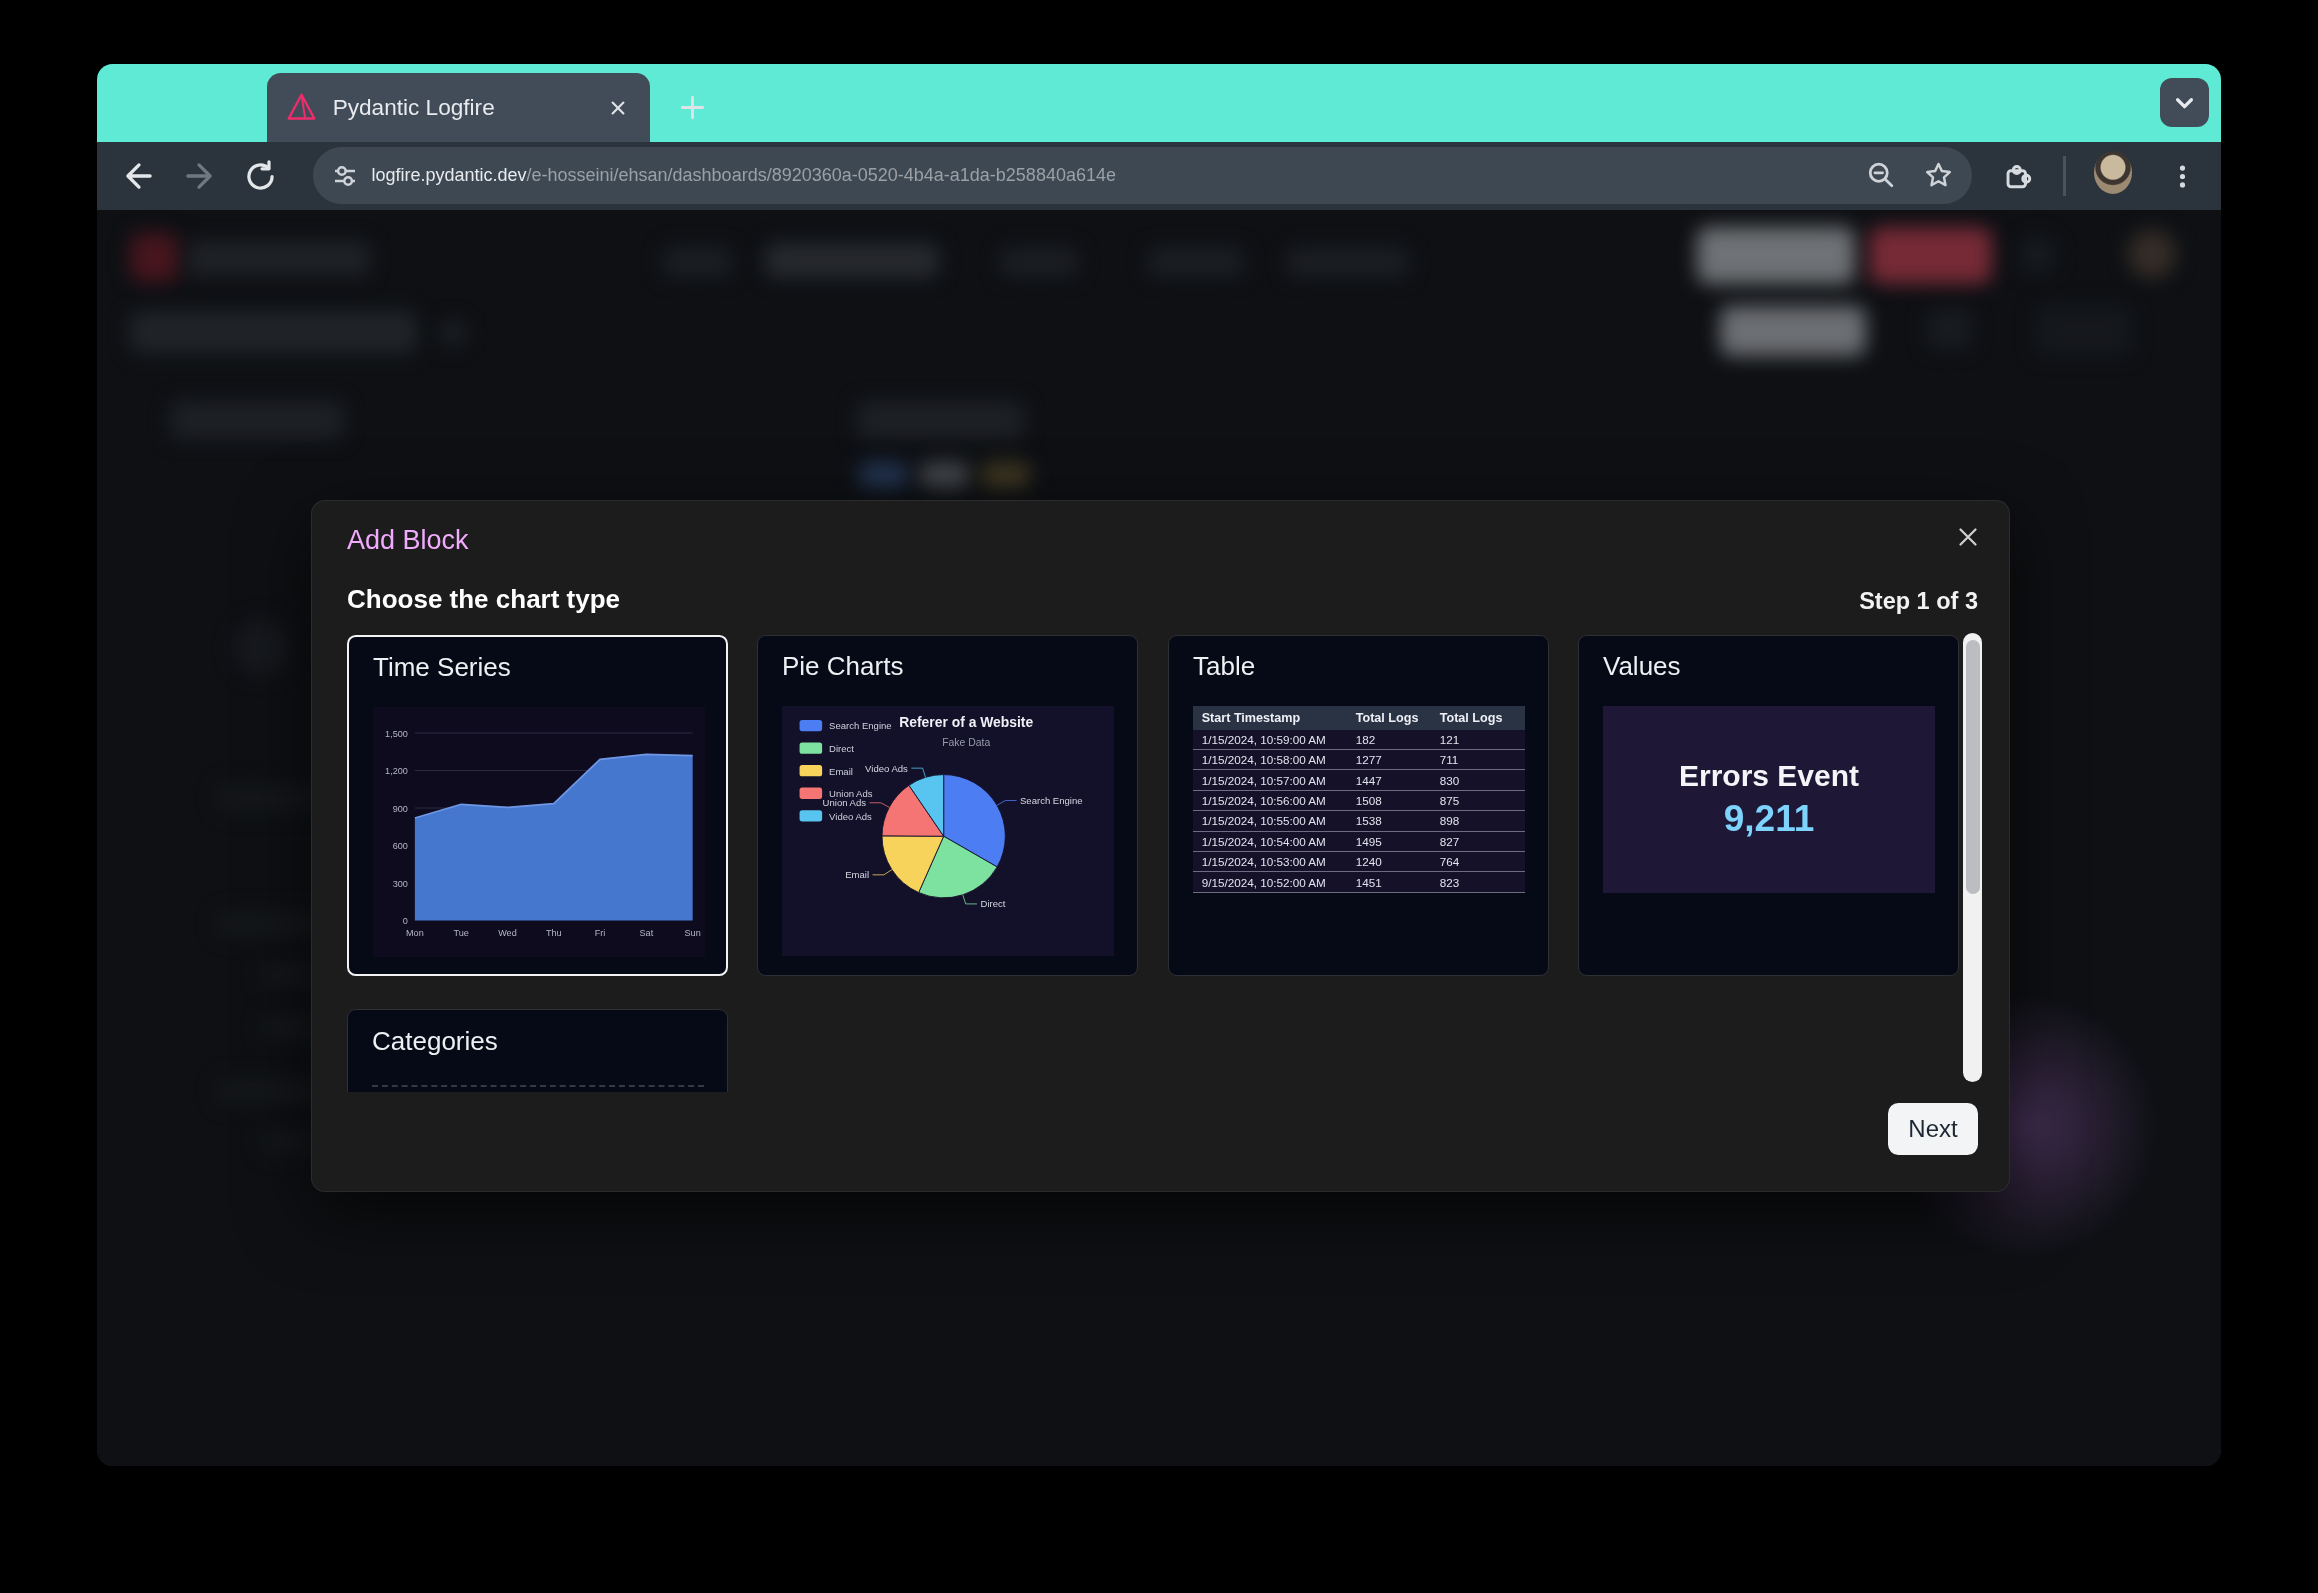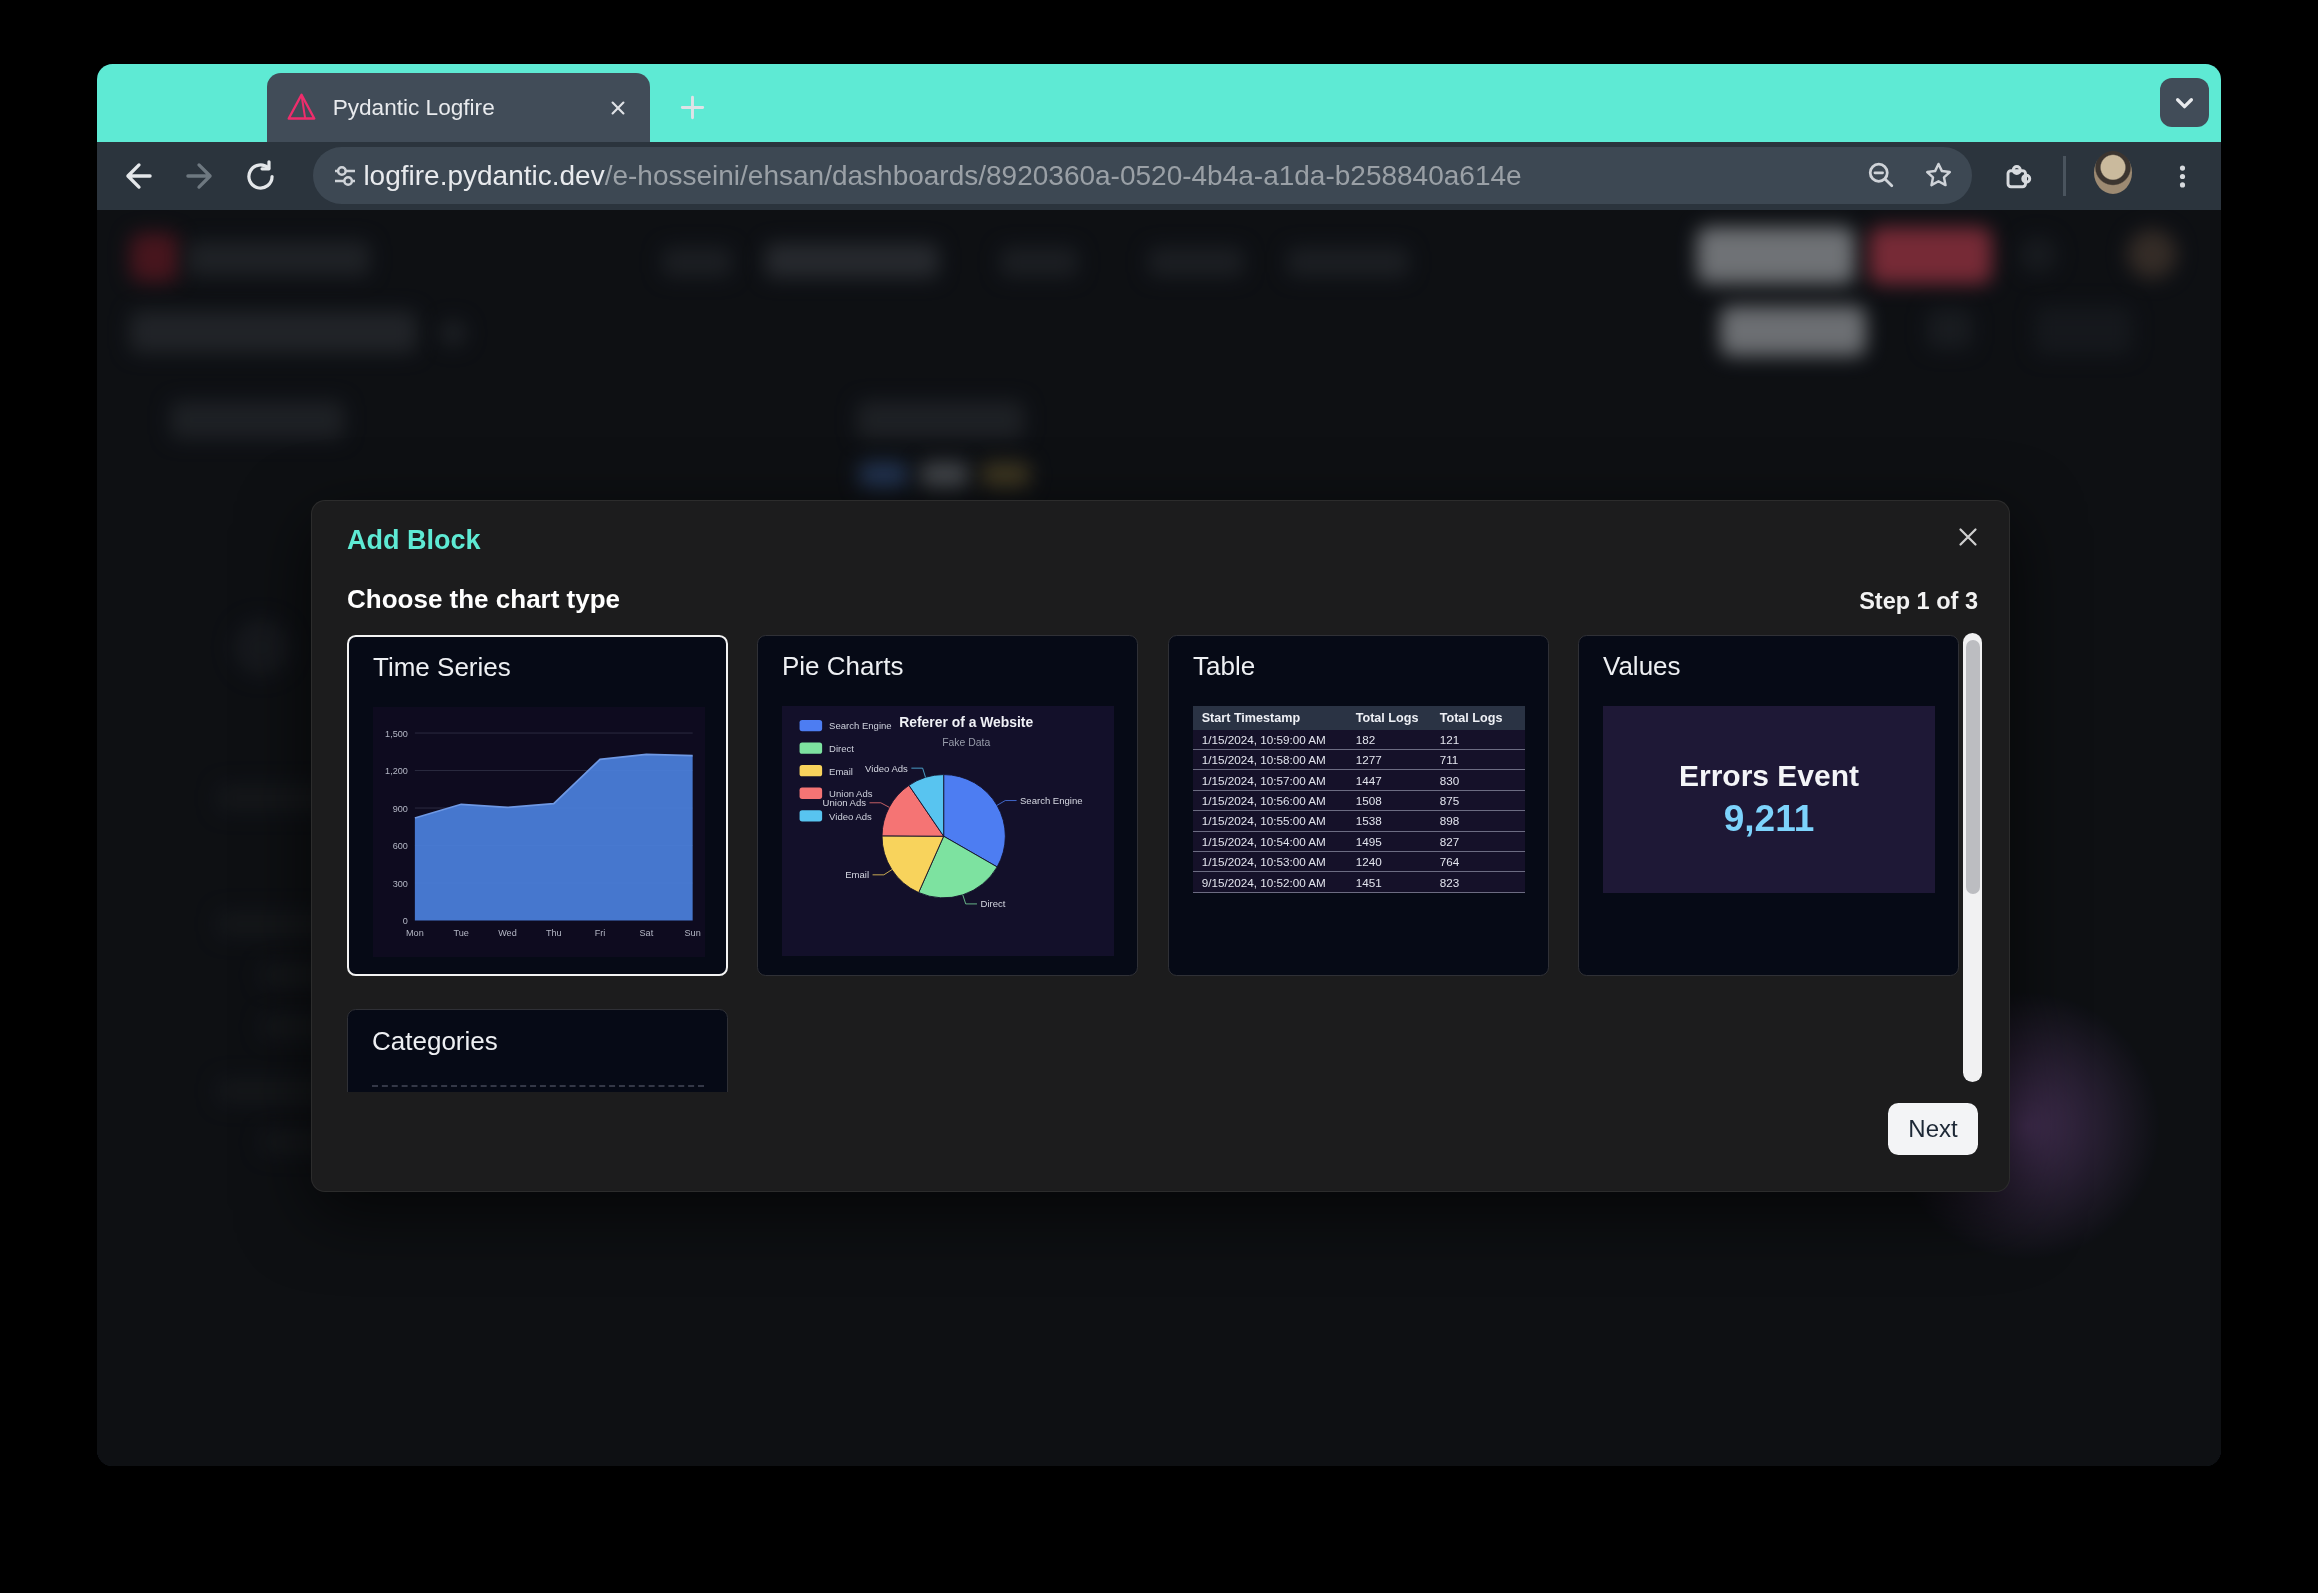--- a/index.html
+++ b/index.html
@@ -10,33 +10,33 @@
   #tabstrip{position:absolute;left:0;top:0;width:100%;height:78px;background:#5eead4;}
   .tl{position:absolute;top:92px;width:22.6px;height:22.6px;border-radius:50%;}
   #tab{position:absolute;left:170px;top:8.7px;width:383px;height:70px;background:#414c58;border-radius:14px 14px 0 0;display:flex;align-items:center;padding:0 19px;}
   #tab .title{color:#e8eaed;font-size:22.6px;margin-left:15.7px;flex:1;white-space:nowrap;overflow:hidden;}
   .iconbtn{display:flex;align-items:center;justify-content:center;}
   #newtab{position:absolute;left:574px;top:22.6px;width:42px;height:42px;border-radius:8.7px;}
   #tabsearch{position:absolute;left:2063px;top:14px;width:49px;height:49px;border-radius:12px;background:#414c58;}
   #toolbar{position:absolute;left:0;top:78px;width:100%;height:68px;background:#2b343d;}
   .navbtn{position:absolute;top:15px;width:38px;height:38px;}
   #omnibox{position:absolute;left:216px;top:5.2px;width:1659px;height:57px;background:#3d4853;border-radius:29px;display:flex;align-items:center;padding:0 17.4px;}
-  #urltext{font-size:28px;margin-left:3px;flex:1;white-space:nowrap;overflow:hidden;}
+  #urltext{font-size:18px;margin-left:11px;flex:1;white-space:nowrap;overflow:hidden;}
   #urltext .domain{color:#e8eaed;}
   #urltext .path{color:#9aa0a6;}
   #pagearea{position:absolute;left:0;top:146px;right:0;bottom:0;background:#16181d;overflow:hidden;}
   
   .blob{position:absolute;border-radius:8.7px;filter:blur(9.6px);}
   .dim{position:absolute;inset:0;background:rgba(5,6,9,0.45);}
   #glow{position:absolute;left:1790px;top:777px;width:278px;height:278px;border-radius:50%;
         background:radial-gradient(circle,rgba(168,108,200,.65),rgba(168,108,200,0) 68%);}
   
   #modal{position:absolute;left:214px;top:290px;width:1699px;height:692px;background:#1c1c1d;border:0.9px solid rgba(255,255,255,.07);
          border-radius:14px;box-shadow:0 21px 70px rgba(0,0,0,.65);}
-  #modal h1{position:absolute;left:35px;top:24px;margin:0;font-size:27px;font-weight:700;color:#5eead4;}
+  #modal h1{position:absolute;left:35px;top:24px;margin:0;font-size:27px;font-weight:400;color:#f0abfc;}
   #modal h2{position:absolute;left:35px;top:83px;margin:0;font-size:26px;font-weight:700;color:#ffffff;}
   #stepTxt{position:absolute;right:31px;top:87px;font-size:23.5px;font-weight:700;color:#f2f2f2;}
   #modalClose{position:absolute;right:26px;top:21px;width:30px;height:30px;cursor:pointer;}
   #viewport{position:absolute;left:35px;top:132px;width:1640px;height:459px;overflow:hidden;}
   .card{position:absolute;width:381px;height:341px;background:#060a16;border:0.9px solid #2f3036;border-radius:8.7px;}
   .card.selected{border:2.6px solid #f3f3f3;}
   .card .ctitle{position:absolute;left:24px;top:15.7px;font-size:26px;font-weight:500;color:#eef0f3;}
   .panel{position:absolute;left:24px;top:70px;width:332px;}
   #nextBtn{position:absolute;left:1576px;top:602px;width:90px;height:52px;background:#f3f4f6;border:none;border-radius:10.4px;
            font-size:24px;font-weight:500;color:#1d2836;cursor:pointer;}

